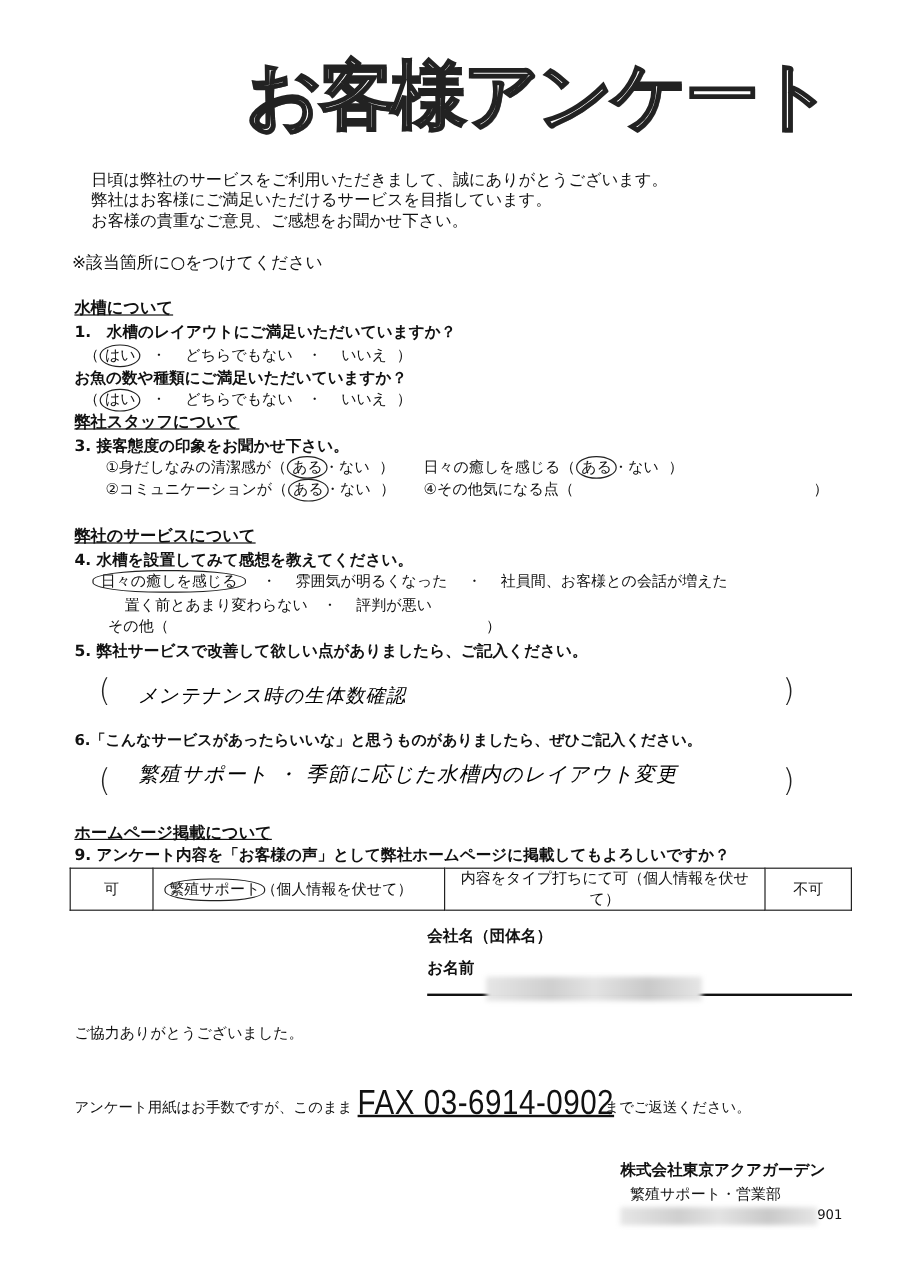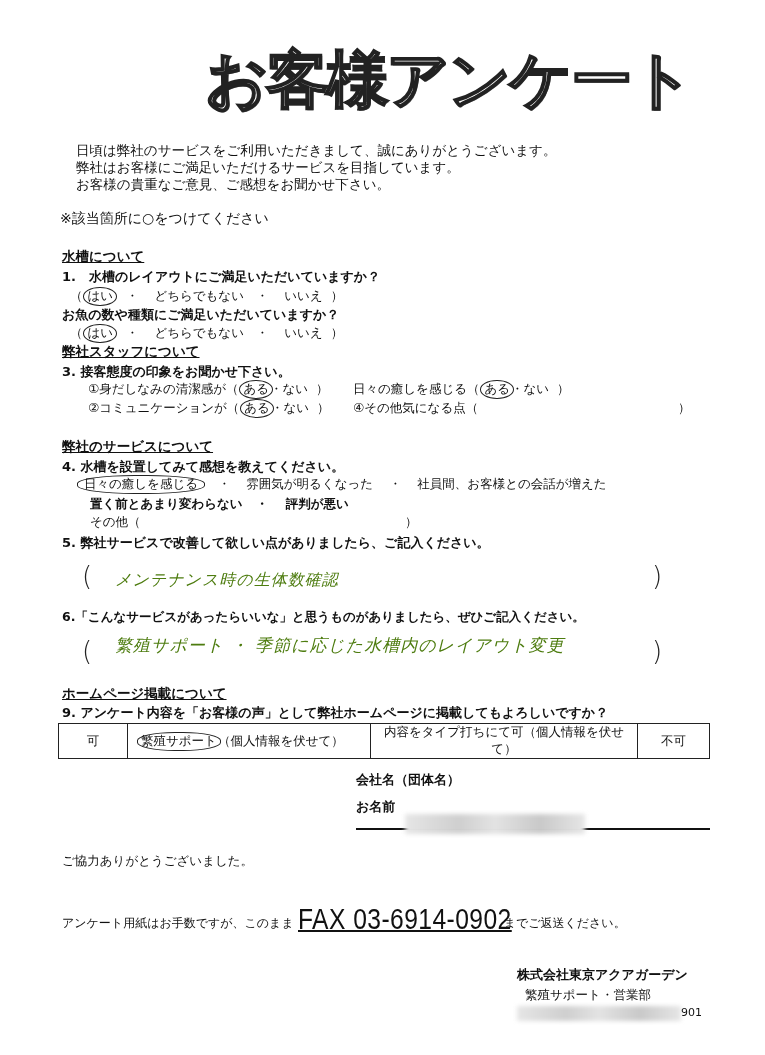--- a/index.html
+++ b/index.html
@@ -7,21 +7,21 @@
          font-family:"DejaVu Sans", sans-serif; color:#111; }
   .abs { position:absolute; white-space:nowrap; }
   .title { left:205px; top:38px; font-size:62px; font-weight:bold; letter-spacing:-2px;
            color:#fff; -webkit-text-stroke:2px #222; text-shadow: 1px 1px 0 #555; }
   .intro { font-size:13.5px; line-height:17px; }
   .note { font-size:14px; }
   .sec { font-size:13.5px; font-weight:bold; text-decoration:underline; }
   .q { font-size:13px; font-weight:bold; }
   .opt { font-size:12.5px; }
   .circ { display:inline-block; border:1.5px solid #222; border-radius:50%; padding:0 3px; margin:-1px -3px; }
-  .hand { font-family:"DejaVu Serif", serif; font-style:italic; font-size:16px; color:#4d7c0f; letter-spacing:1px; }
+  .hand { font-family:"DejaVu Serif", serif; font-style:italic; font-size:16px; color:#000000; letter-spacing:1px; }
   .paren { font-size:26px; font-weight:300; color:#222; }
   table.pub { position:absolute; left:58px; top:723px; width:652px; border-collapse:collapse; font-size:12.5px; }
   table.pub td { border:1.5px solid #222; height:20px; text-align:center; padding:0 4px; }
   .blur { display:inline-block; background:linear-gradient(90deg,#e6e6e6,#cfcfcf 30%,#e3e3e3 50%,#c9c9c9 75%,#e6e6e6); filter:blur(2px); }
   .fax { font-family:"Liberation Sans", sans-serif; font-size:29px; letter-spacing:0.5px; text-decoration:underline; text-decoration-thickness:2px; transform:scaleX(0.85); transform-origin:left; display:inline-block; }
 </style>
 </head>
 <body>
 
 <div class="abs title">お客様アンケート</div>
@@ -73,21 +73,21 @@
 
 <div class="abs sec" style="left:62px;top:438px;">弊社のサービスについて</div>
 <div class="abs q" style="left:62px;top:458px;">4.  水槽を設置してみて感想を教えてください。</div>
 <div class="abs opt" style="left:80px;top:476px;">
   <span class="circ" style="border-radius:45%;padding:0 6px;">日々の癒しを感じる</span>
   &nbsp;&nbsp;&nbsp;<span>・</span>&nbsp;&nbsp;&nbsp;
   <span>雰囲気が明るくなった</span>
   &nbsp;&nbsp;&nbsp;<span>・</span>&nbsp;&nbsp;&nbsp;
   <span>社員間、お客様との会話が増えた</span>
 </div>
-<div class="abs opt" style="left:90px;top:496px;font-weight:bold;">
+<div class="abs opt" style="left:104px;top:496px;">
   <span>置く前とあまり変わらない</span>
   &nbsp;&nbsp;<span>・</span>&nbsp;&nbsp;&nbsp;
   <span>評判が悪い</span>
 </div>
 <div class="abs opt" style="left:90px;top:514px;">その他（</div>
 <div class="abs opt" style="left:150px;top:514px;width:250px;height:16px;"></div>
 <div class="abs opt" style="left:405px;top:514px;">）</div>
 
 <div class="abs q" style="left:62px;top:534px;">5.  弊社サービスで改善して欲しい点がありましたら、ご記入ください。</div>
 <div class="abs paren" style="left:82px;top:561px;">(</div>

